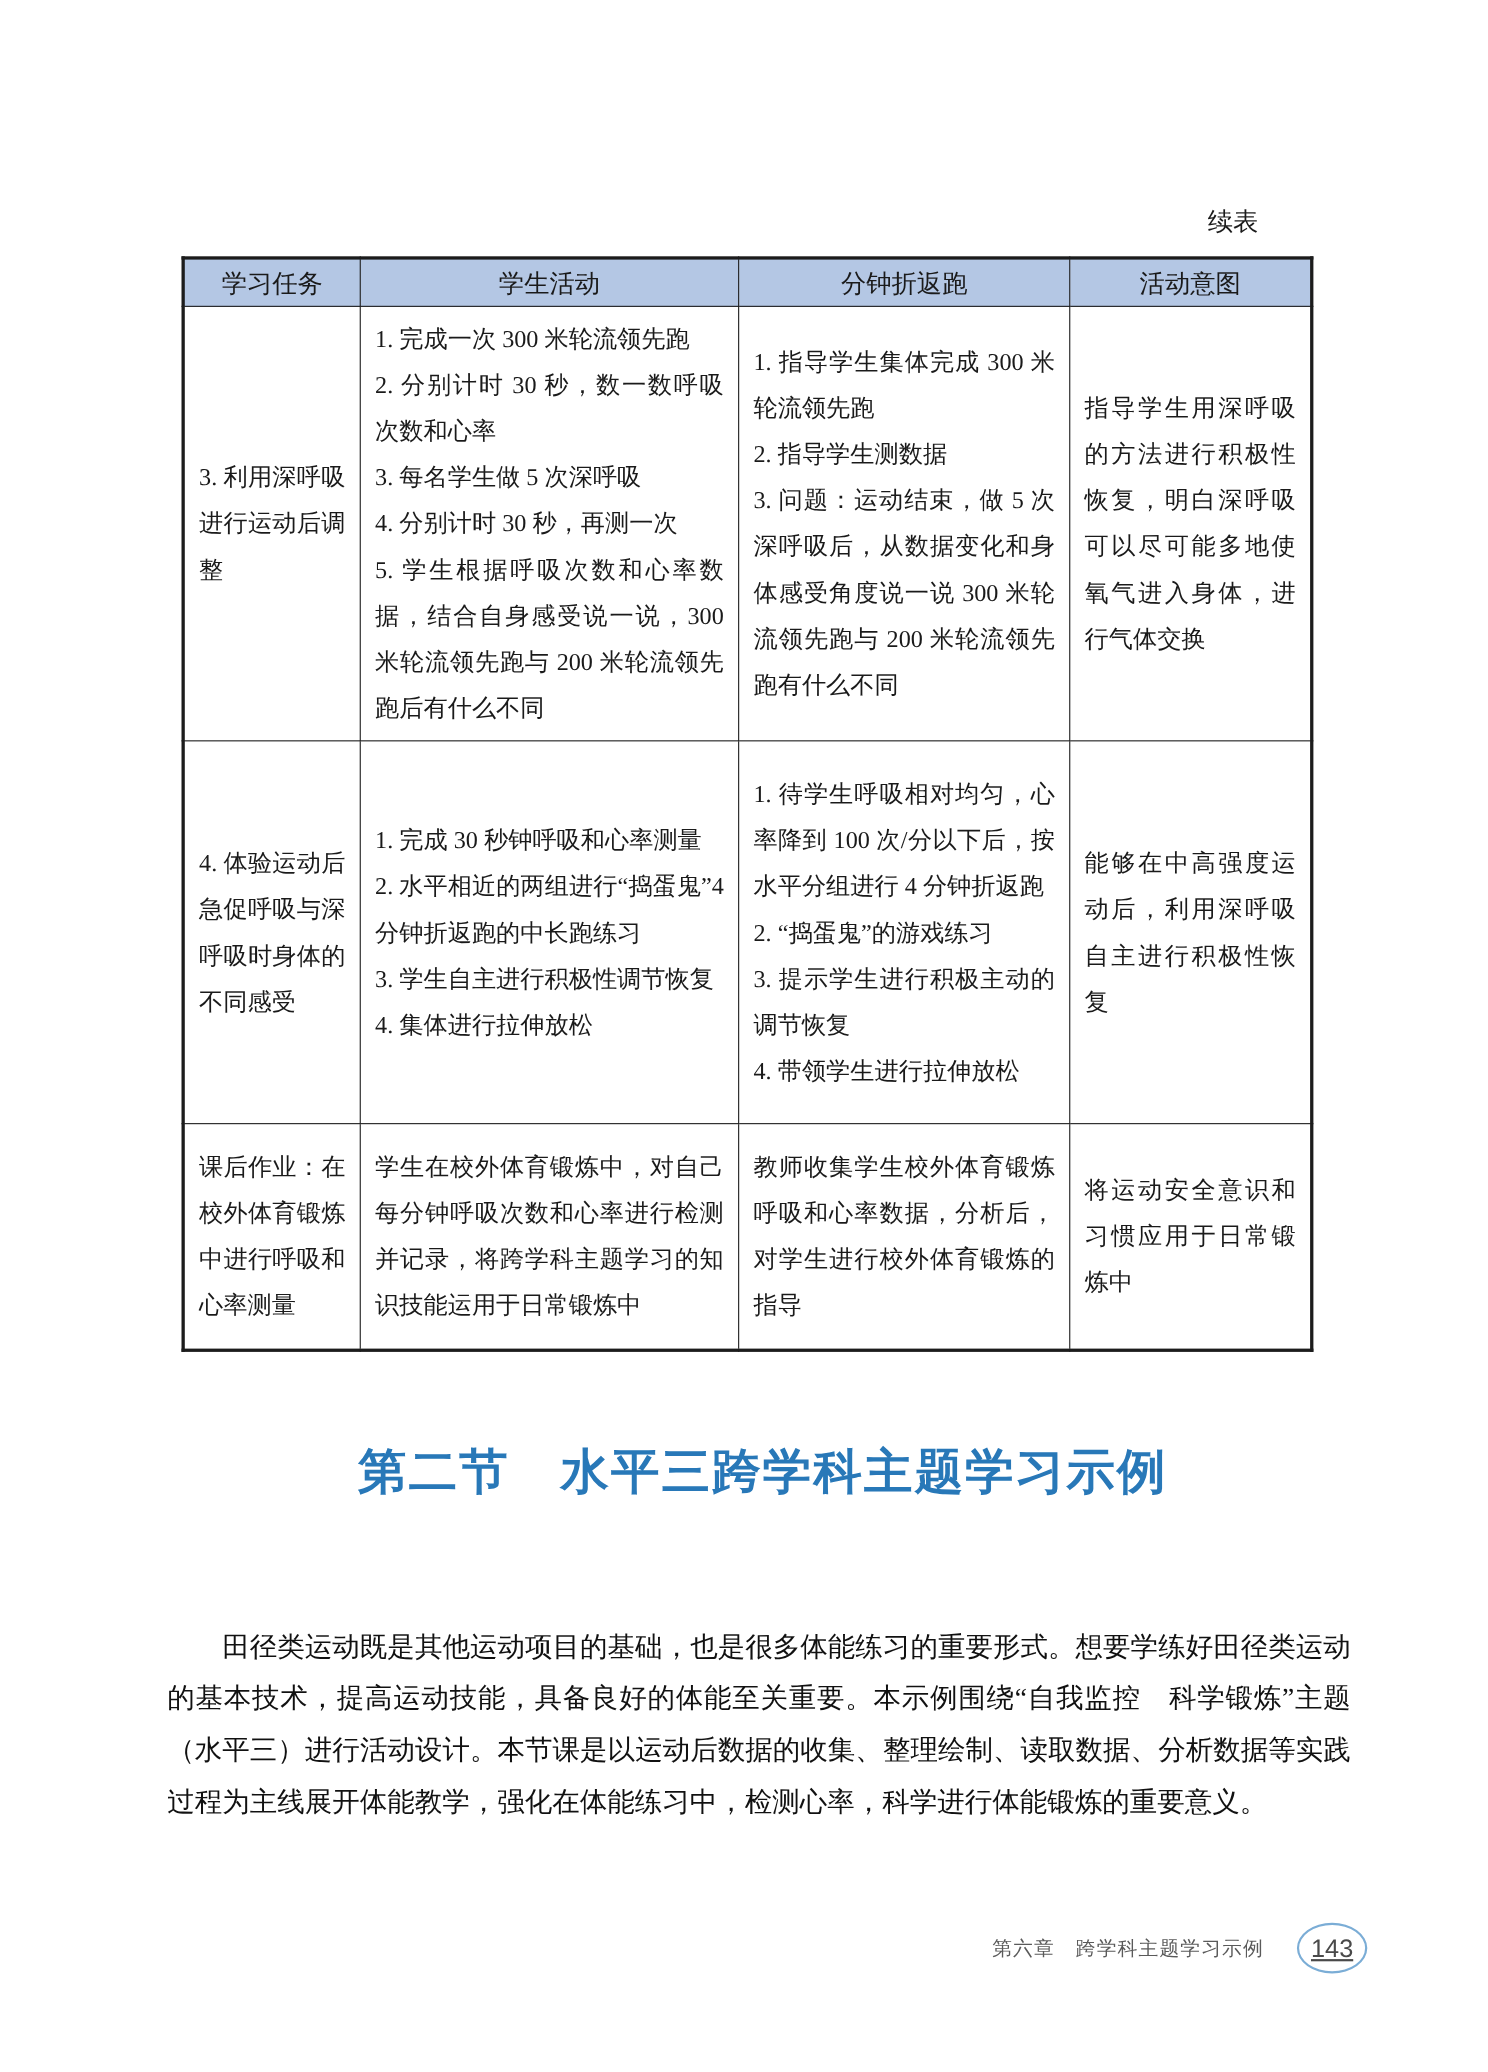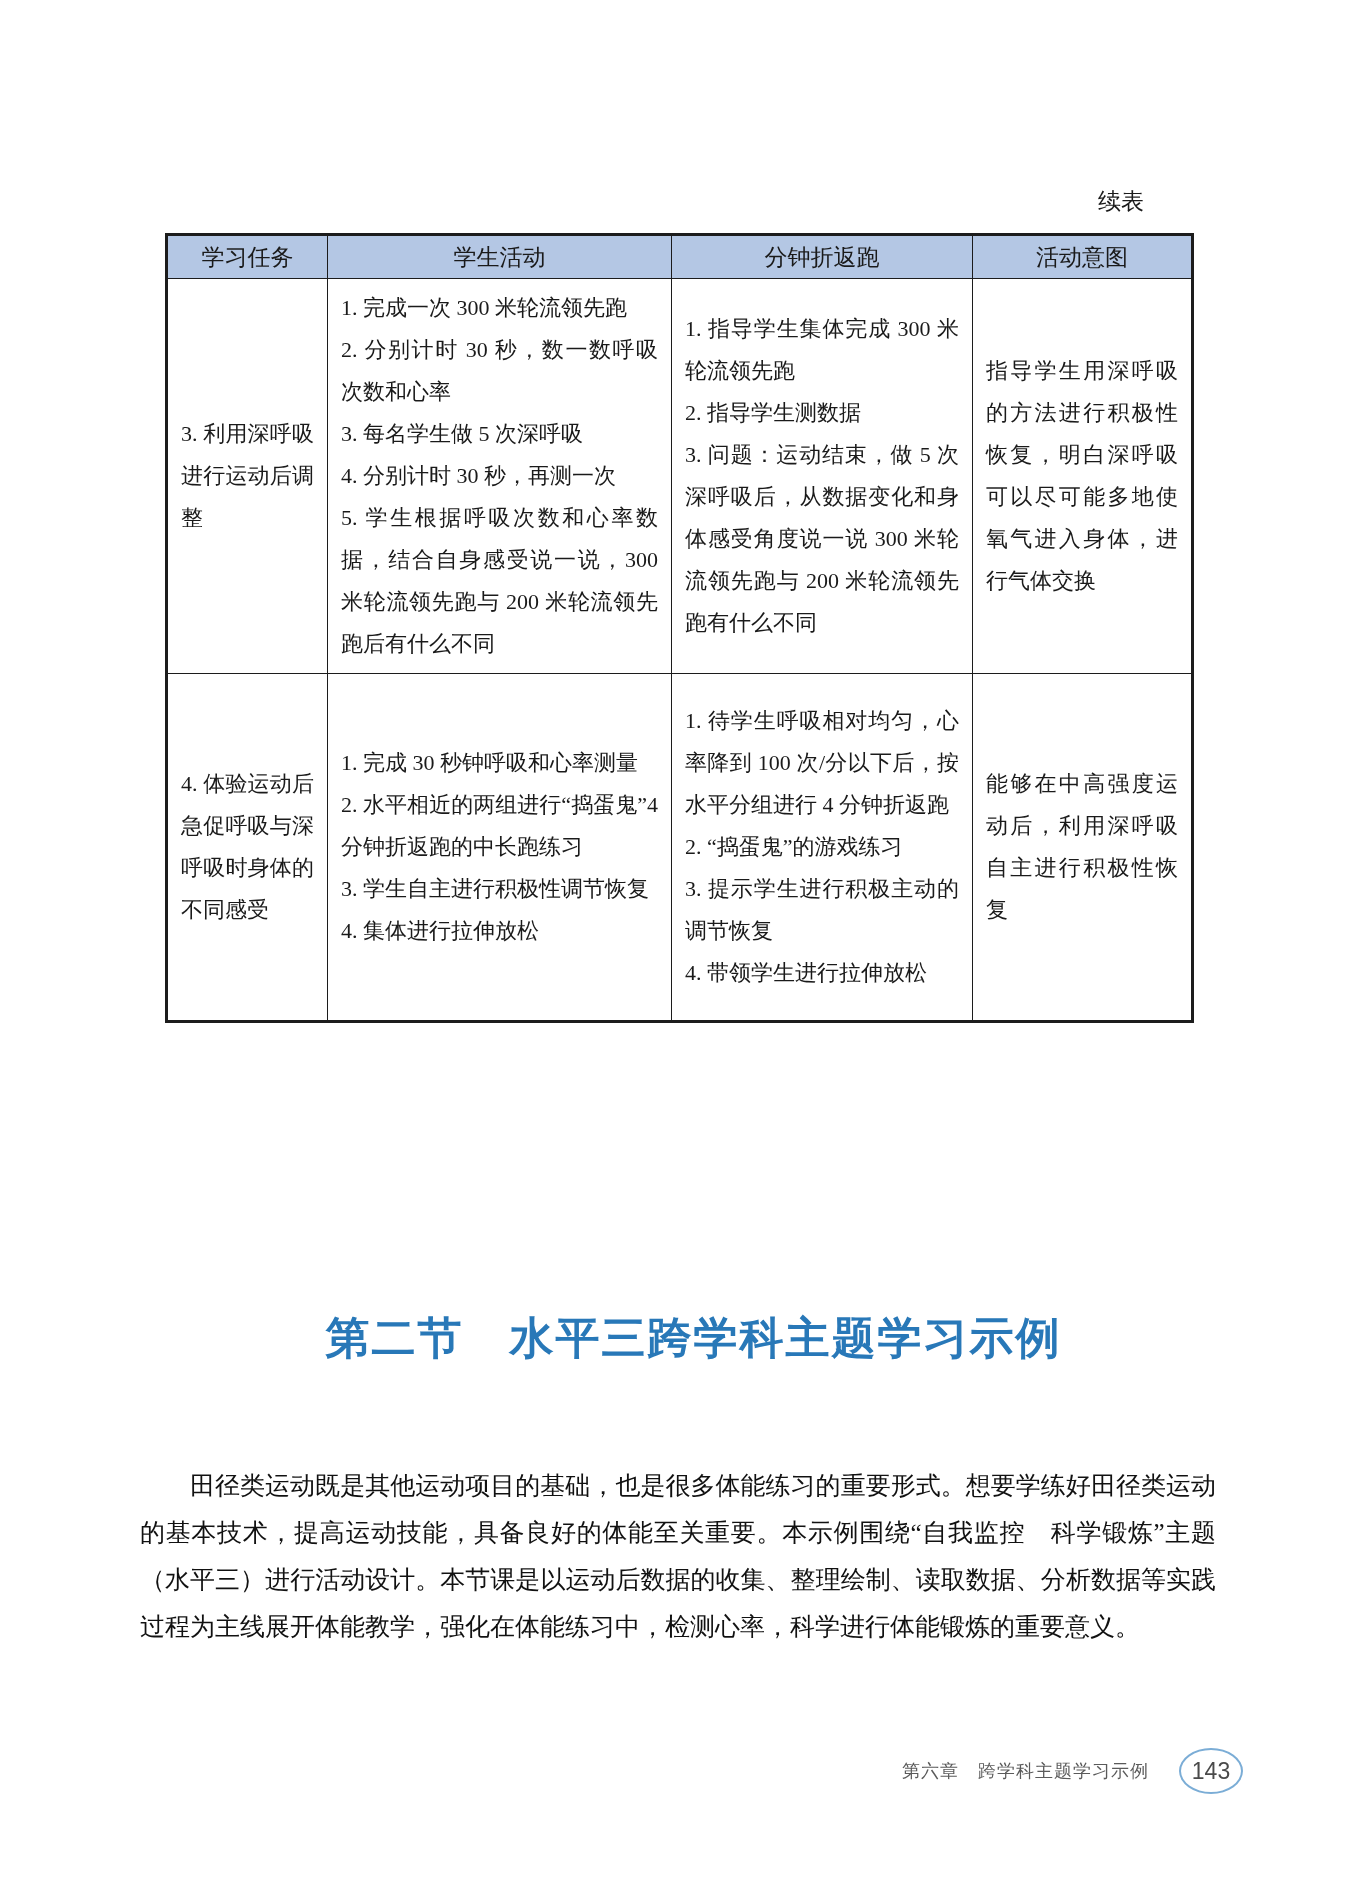--- a/index.html
+++ b/index.html
@@ -73,21 +73,21 @@
     font-size: 27px;
     font-weight: bold;
     color: var(--subtitle_green, #3eb282);
     font-family: "Liberation Sans", "DejaVu Sans", sans-serif;
   }
   .intro-paragraph {
     position: absolute;
     top: 1462px;
     left: 140px;
     width: 1076px;
-    margin: 0;
+    margin: 12px;
     font-size: 25px;
     line-height: 47px;
     text-align: justify;
     text-indent: 2em;
     color: #111111;
   }
   .footer {
     position: absolute;
     top: 1748px;
     right: 110px;
@@ -104,20 +104,21 @@
   .page-badge {
     width: 60px;
     height: 42px;
     border: 2px solid var(--badge_border, #7badd6);
     border-radius: 50%;
     display: flex;
     align-items: center;
     justify-content: center;
     font-size: 23px;
     color: #4a4a4a;
+    text-decoration: underline;
   }
 </style>
 </head>
 <body>
 
 <div class="page">
 
   <div class="continued">续表</div>
 
   <table class="lesson-table">
@@ -153,20 +154,26 @@
         <td>1. 完成 30 秒钟呼吸和心率测量
 2. 水平相近的两组进行“捣蛋鬼”4 分钟折返跑的中长跑练习
 3. 学生自主进行积极性调节恢复
 4. 集体进行拉伸放松</td>
         <td>1. 待学生呼吸相对均匀，心率降到 100 次/分以下后，按水平分组进行 4 分钟折返跑
 2. “捣蛋鬼”的游戏练习
 3. 提示学生进行积极主动的调节恢复
 4. 带领学生进行拉伸放松</td>
         <td>能够在中高强度运动后，利用深呼吸自主进行积极性恢复</td>
       </tr>
+      <tr class="row-3">
+        <td class="task-cell">课后作业：在校外体育锻炼中进行呼吸和心率测量</td>
+        <td>学生在校外体育锻炼中，对自己每分钟呼吸次数和心率进行检测并记录，将跨学科主题学习的知识技能运用于日常锻炼中</td>
+        <td>教师收集学生校外体育锻炼呼吸和心率数据，分析后，对学生进行校外体育锻炼的指导</td>
+        <td>将运动安全意识和习惯应用于日常锻炼中</td>
+      </tr>
     </tbody>
   </table>
 
   <h1 class="section-title">第二节　水平三跨学科主题学习示例</h1>
 
 
   <p class="intro-paragraph">田径类运动既是其他运动项目的基础，也是很多体能练习的重要形式。想要学练好田径类运动的基本技术，提高运动技能，具备良好的体能至关重要。本示例围绕“自我监控　科学锻炼”主题（水平三）进行活动设计。本节课是以运动后数据的收集、整理绘制、读取数据、分析数据等实践过程为主线展开体能教学，强化在体能练习中，检测心率，科学进行体能锻炼的重要意义。</p>
 
   <div class="footer">
     <span class="footer-chapter">第六章　跨学科主题学习示例</span>

